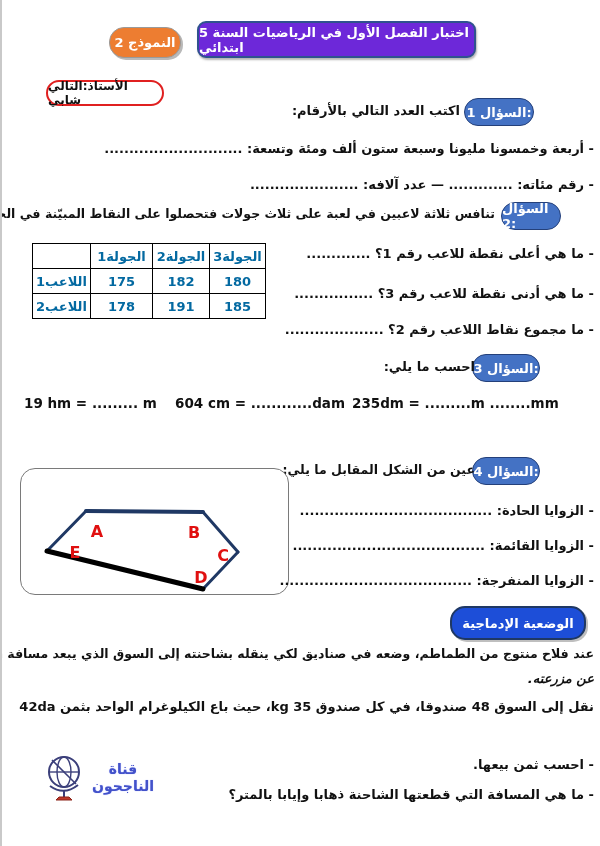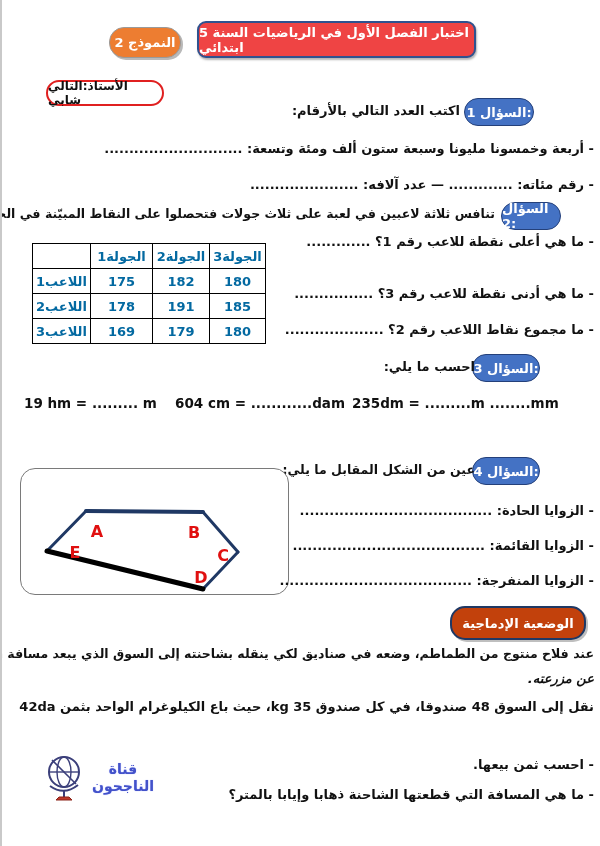--- a/index.html
+++ b/index.html
@@ -7,21 +7,21 @@
     position:relative;width:600px;height:846px;background:#ffffff;
     margin:0 auto;overflow:hidden;
     border-left:2px solid #c9c9c9;border-bottom:1px solid #d5d5d5;
     font-family:"DejaVu Sans",sans-serif;color:#1a1a1a;font-weight:bold;
   }
   .abs{position:absolute;border-radius:15px;}
   .rtl{direction:rtl;text-align:right;white-space:nowrap;}
   .ltr{direction:ltr;text-align:left;white-space:nowrap;}
   .title-box{
     left:195px;top:21px;width:275px;height:33px;
-    background:#ef4444;border:2px solid #2f528f;border-radius:9px;
+    background:#6d28d9;border:2px solid #2f528f;border-radius:9px;
     color:#fff;display:flex;align-items:center;justify-content:center;
     font-size:13px;box-shadow:1px 2px 2px rgba(120,120,120,.55);
   }
   .model-box{
     left:107px;top:27px;width:70px;height:29px;
     background:#ed7d31;border:1px solid #9a9a9a;
     color:#fff;display:flex;align-items:center;justify-content:center;
     font-size:13px;box-shadow:2px 2px 0 #b9b9b9;
   }
   .teacher-box{
@@ -45,21 +45,21 @@
     font-size:13px;font-weight:bold;padding:0;height:24px;color:#0369a1;
   }
   .score-table .c0{width:57px;} .score-table .c1{width:61px;}
   .score-table .c2{width:56px;} .score-table .c3{width:55px;}
   .shape-box{
     left:18px;top:468px;width:267px;height:125px;
     border:1.5px solid #7a7a7a;background:#fff;
   }
   .integ-box{
     left:448px;top:606px;width:132px;height:30px;
-    background:#c2410c;border:2px solid #1f3864;
+    background:#1d4ed8;border:2px solid #1f3864;
     color:#fff;display:flex;align-items:center;justify-content:center;
     font-size:13px;box-shadow:2px 2px 0 #bfbfbf;
   }
   .logo{left:40px;top:752px;display:flex;flex-direction:row;align-items:center;gap:6px;}
   .logo-text{display:flex;flex-direction:column;align-items:center;line-height:1.25;
     color:#4352c9;font-size:14px;text-shadow:0 0 1px #9aa4ff;}
   svg text{font-family:"DejaVu Sans",sans-serif;font-weight:bold;}
 </style>
 </head>
 <body>
@@ -101,30 +101,24 @@
         <td>175</td>
         <td>182</td>
         <td>180</td>
       </tr>
       <tr>
         <td>اللاعب2</td>
         <td>178</td>
         <td>191</td>
         <td>185</td>
       </tr>
-      <tr>
-        <td>اللاعب3</td>
-        <td>169</td>
-        <td>179</td>
-        <td>180</td>
-      </tr>
     </tbody>
   </table>
 
-  <div class="abs rtl body-line" style="right:8px;top:234px;">- ما هي أعلى نقطة للاعب رقم 1؟ .............</div>
+  <div class="abs rtl body-line" style="right:8px;top:246px;">- ما هي أعلى نقطة للاعب رقم 1؟ .............</div>
   <div class="abs rtl body-line" style="right:8px;top:286px;">- ما هي أدنى نقطة للاعب رقم 3؟ ................</div>
   <div class="abs rtl body-line" style="right:8px;top:322px;">- ما مجموع نقاط اللاعب رقم 2؟ ....................</div>
 
   <div class="abs q-box" style="left:470px;top:354px;width:66px;">
     <span>السؤال 3:</span>
   </div>
   <div class="abs rtl q-prompt" style="right:127px;top:359px;">احسب ما يلي:</div>
   <div class="abs ltr body-line" style="left:22px;top:395px;font-size:13.5px;">19 hm = ......... m</div>
   <div class="abs ltr body-line" style="left:173px;top:395px;font-size:13.5px;">604 cm = ............dam</div>
   <div class="abs ltr body-line" style="left:350px;top:395px;font-size:13.5px;">235dm = .........m ........mm</div>

